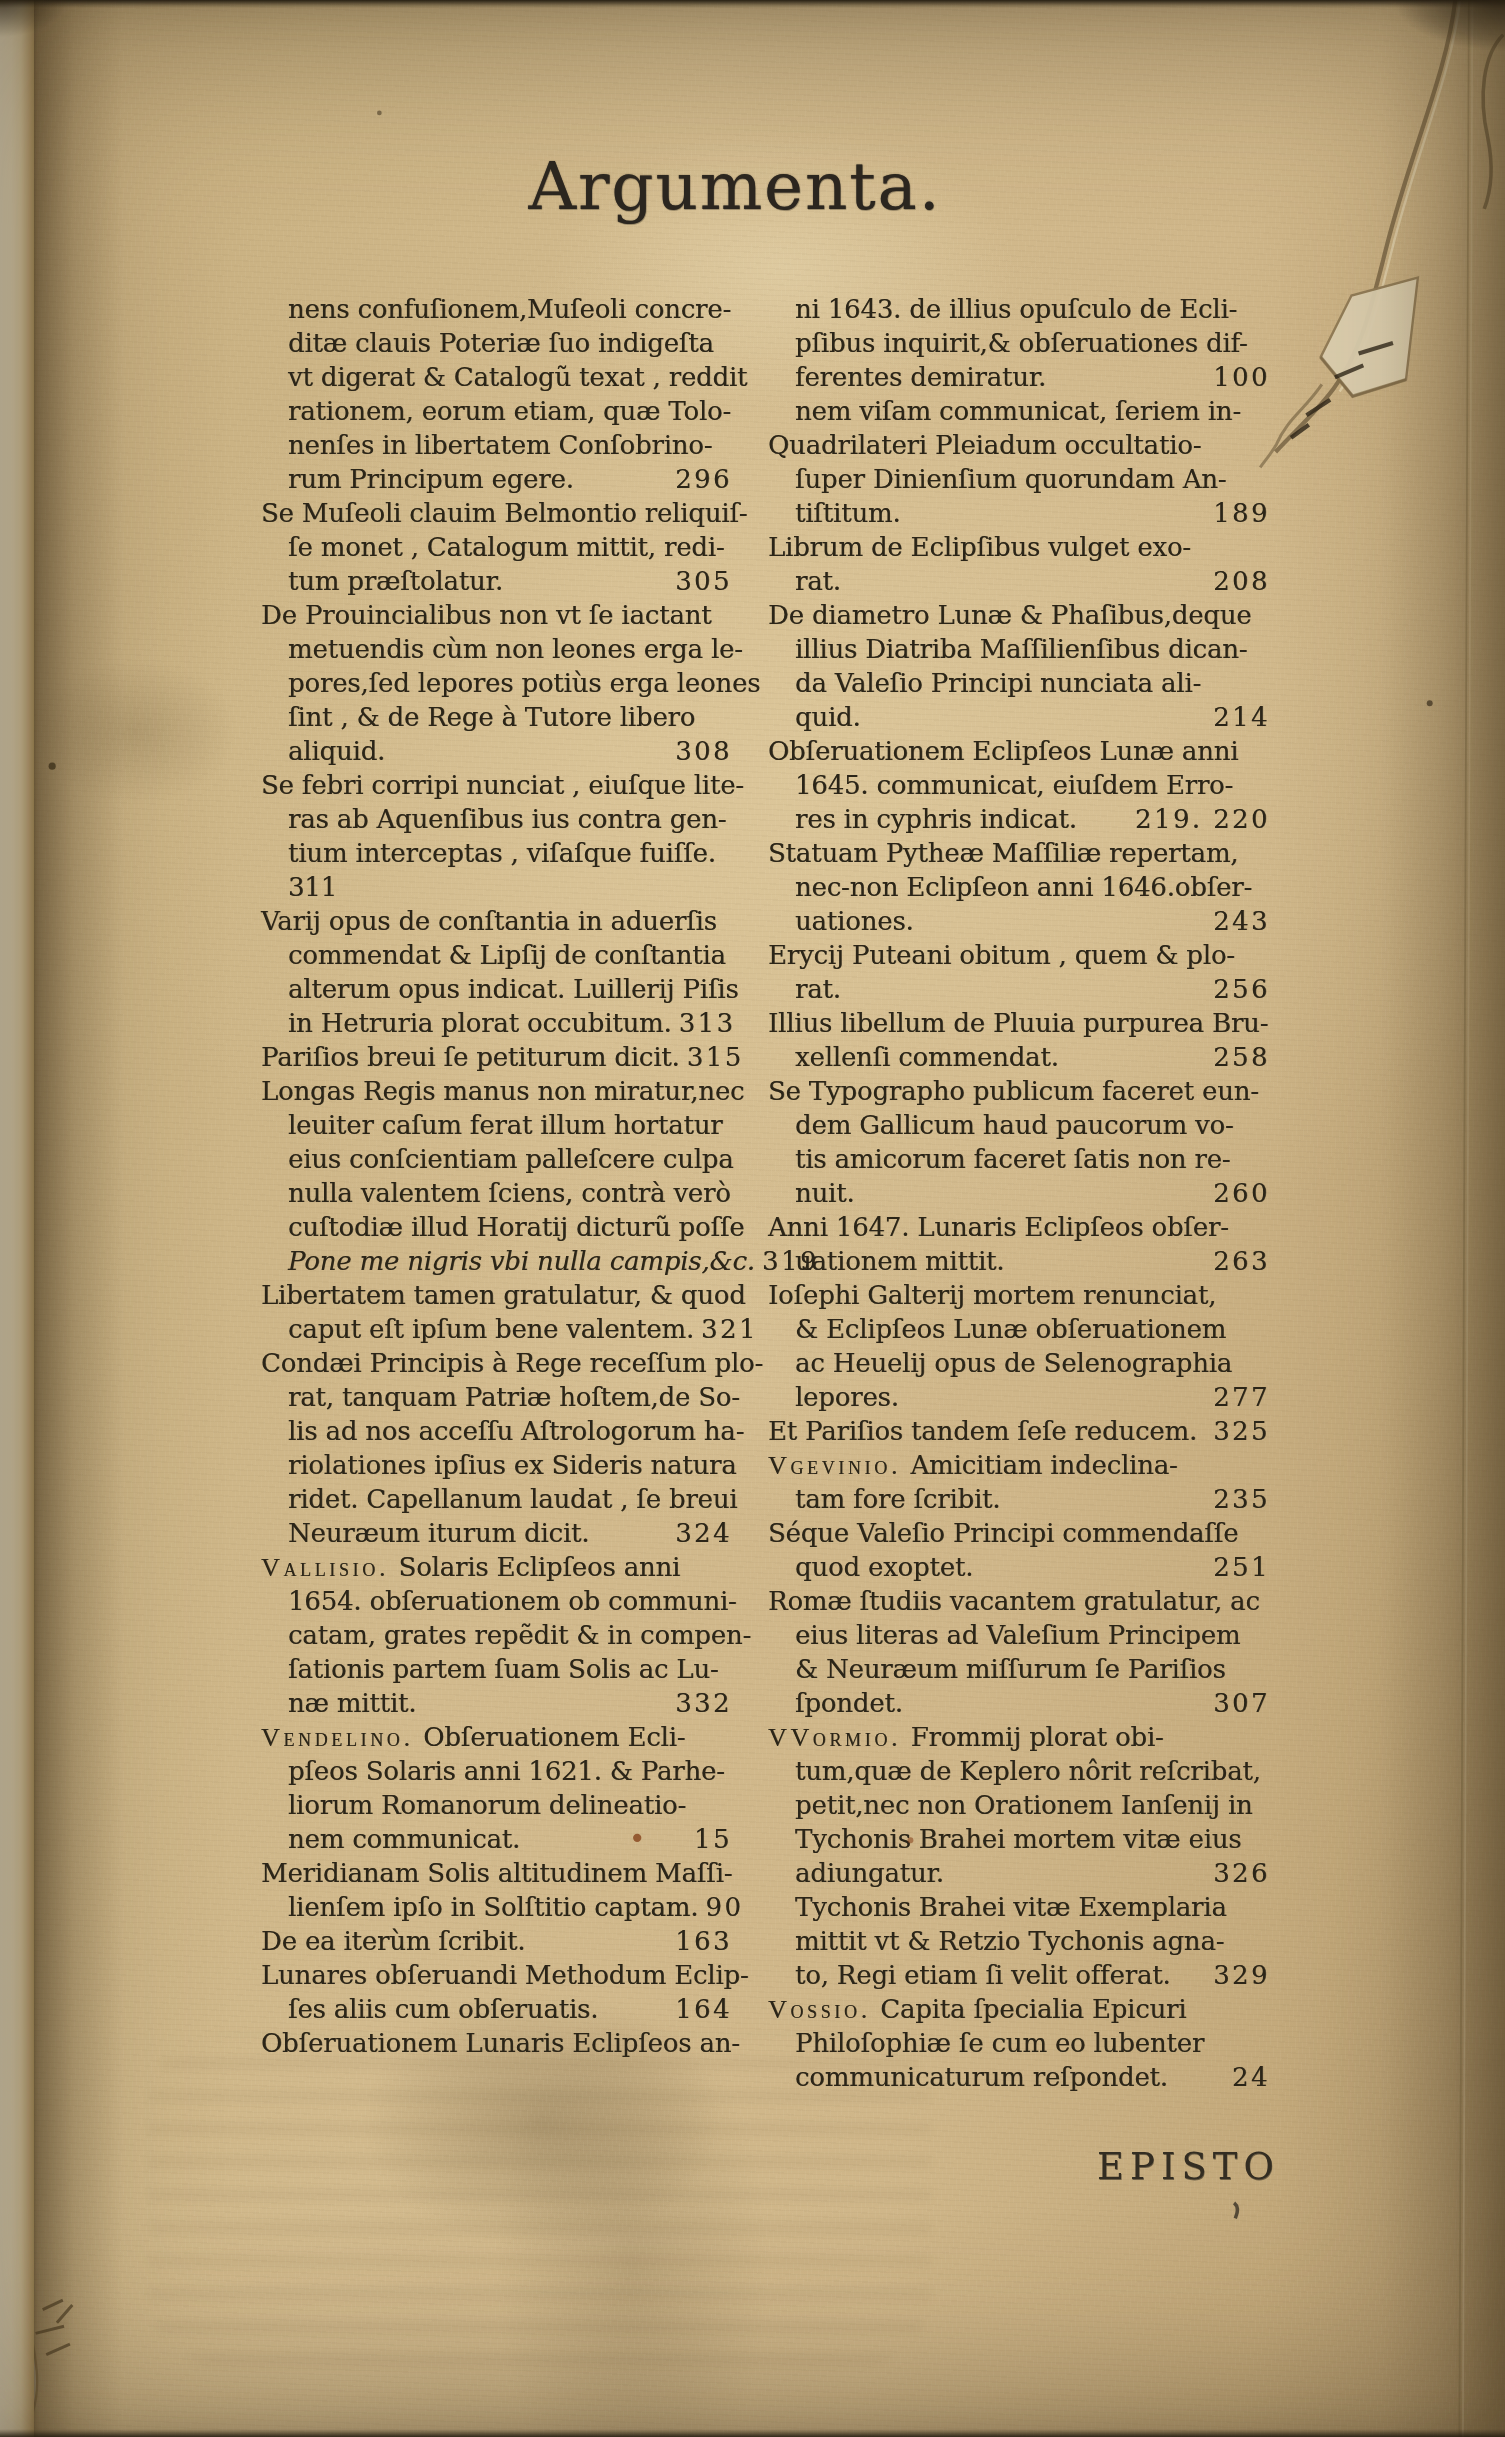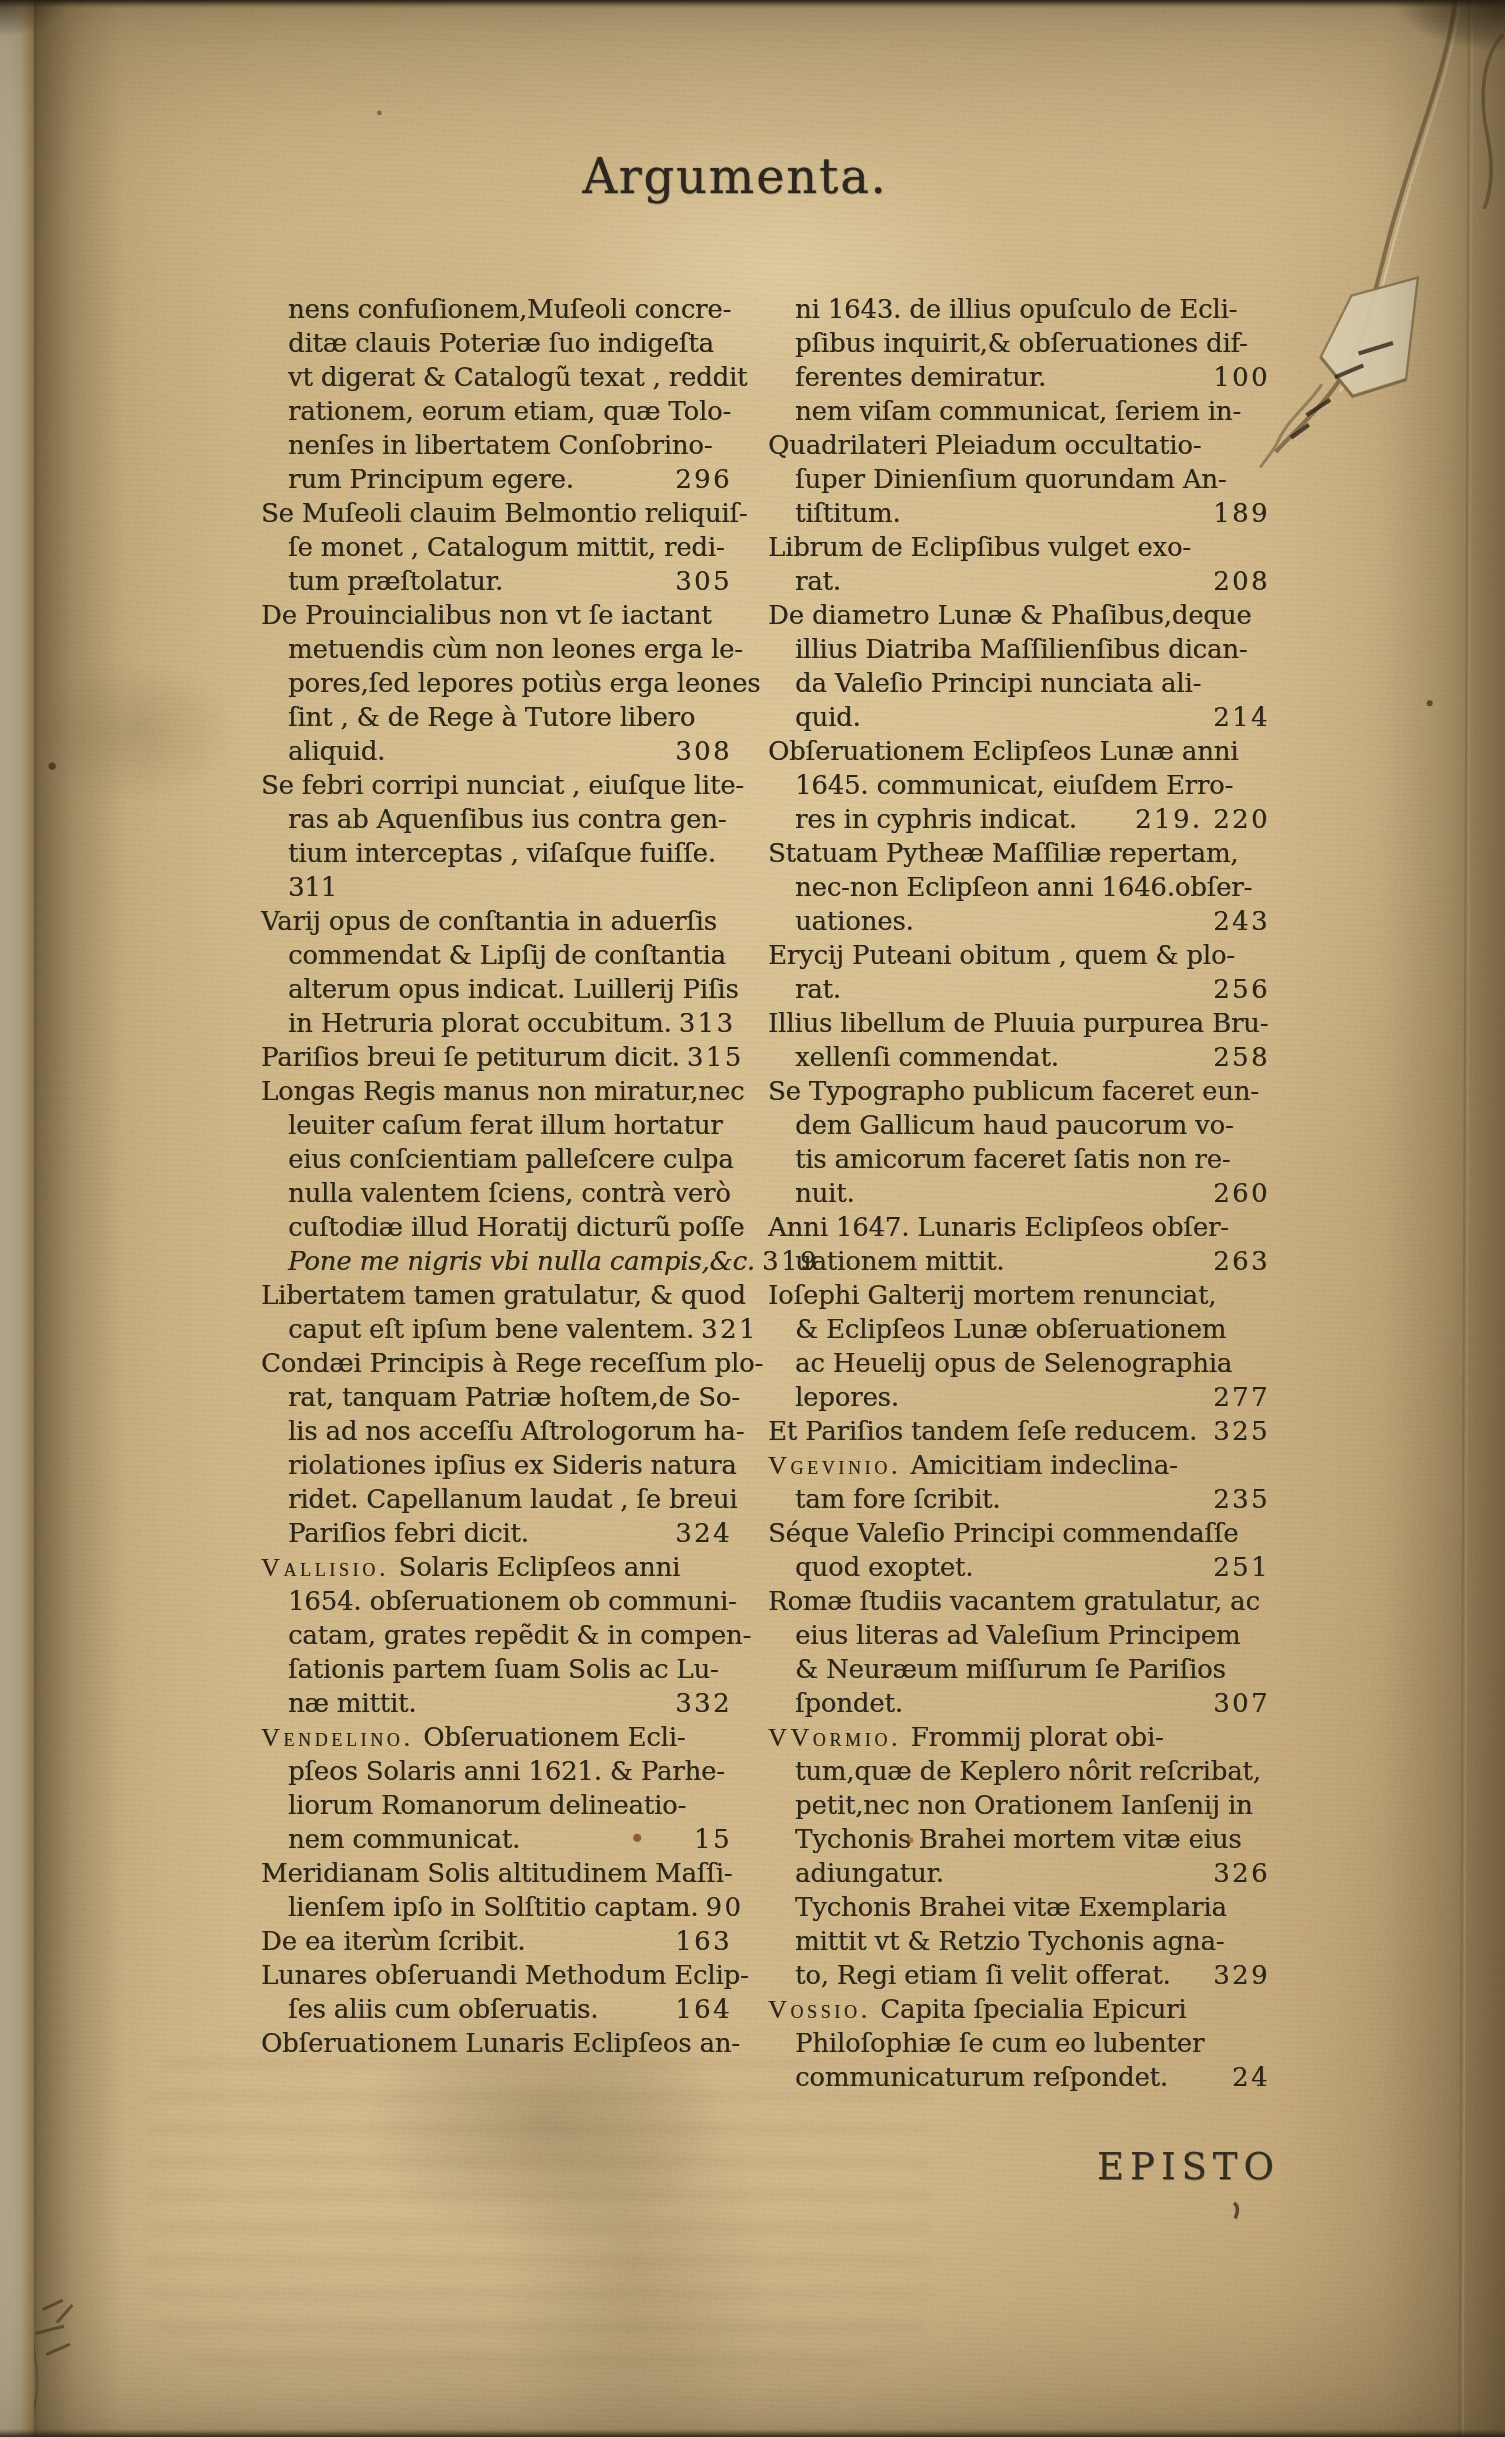--- a/index.html
+++ b/index.html
@@ -58,21 +58,21 @@
     position:absolute;right:0;top:0;bottom:0;width:124px;pointer-events:none;
     background:linear-gradient(270deg, rgba(92,74,44,0.38), rgba(92,74,44,0.12) 55%, transparent);
   }
   .show-through{
     position:absolute;left:148px;top:2033px;width:783px;height:332px;pointer-events:none;
     background:repeating-linear-gradient(0deg, rgba(110,90,58,0.18) 0 9.5px, transparent 9.5px 33px);
     filter:blur(4.7px);opacity:.45;border-radius:71px;
   }
   .title{
     position:absolute;left:498px;top:148px;width:474px;
-    text-align:center;font-size:48px;letter-spacing:1.8px;color:#2c2720;
+    text-align:center;font-size:66px;letter-spacing:1.8px;color:#2c2720;
     text-shadow:0 0 1.2px rgba(44,38,28,0.75), 0.6px 0.6px 0 rgba(44,38,28,0.25);
     white-space:nowrap;
   }
   .col{position:absolute;top:292px;color:#2b2518;}
   .col-left{left:261px;width:471px;}
   .col-right{left:768px;width:502px;}
   .line{
     display:flex;align-items:baseline;height:34px;line-height:34px;
     font-size:26px;letter-spacing:-0.2px;white-space:nowrap;
     text-shadow:0.4px 0.4px 0.6px rgba(48,40,26,0.55);
@@ -208,21 +208,21 @@
       <div class="line ind">
         <span class="t">lis ad nos acceſſu Aſtrologorum ha-</span>
       </div>
       <div class="line ind">
         <span class="t">riolationes ipſius ex Sideris natura</span>
       </div>
       <div class="line ind">
         <span class="t">ridet. Capellanum laudat , ſe breui</span>
       </div>
       <div class="line ind">
-        <span class="t">Pariſios febri dicit.</span>
+        <span class="t">Neuræum iturum dicit.</span>
         <span class="n">324</span>
       </div>
       <div class="line">
         <span class="lead">Vallisio.</span>
         <span class="t">Solaris Eclipſeos anni</span>
       </div>
       <div class="line ind">
         <span class="t">1654. obſeruationem ob communi-</span>
       </div>
       <div class="line ind">

